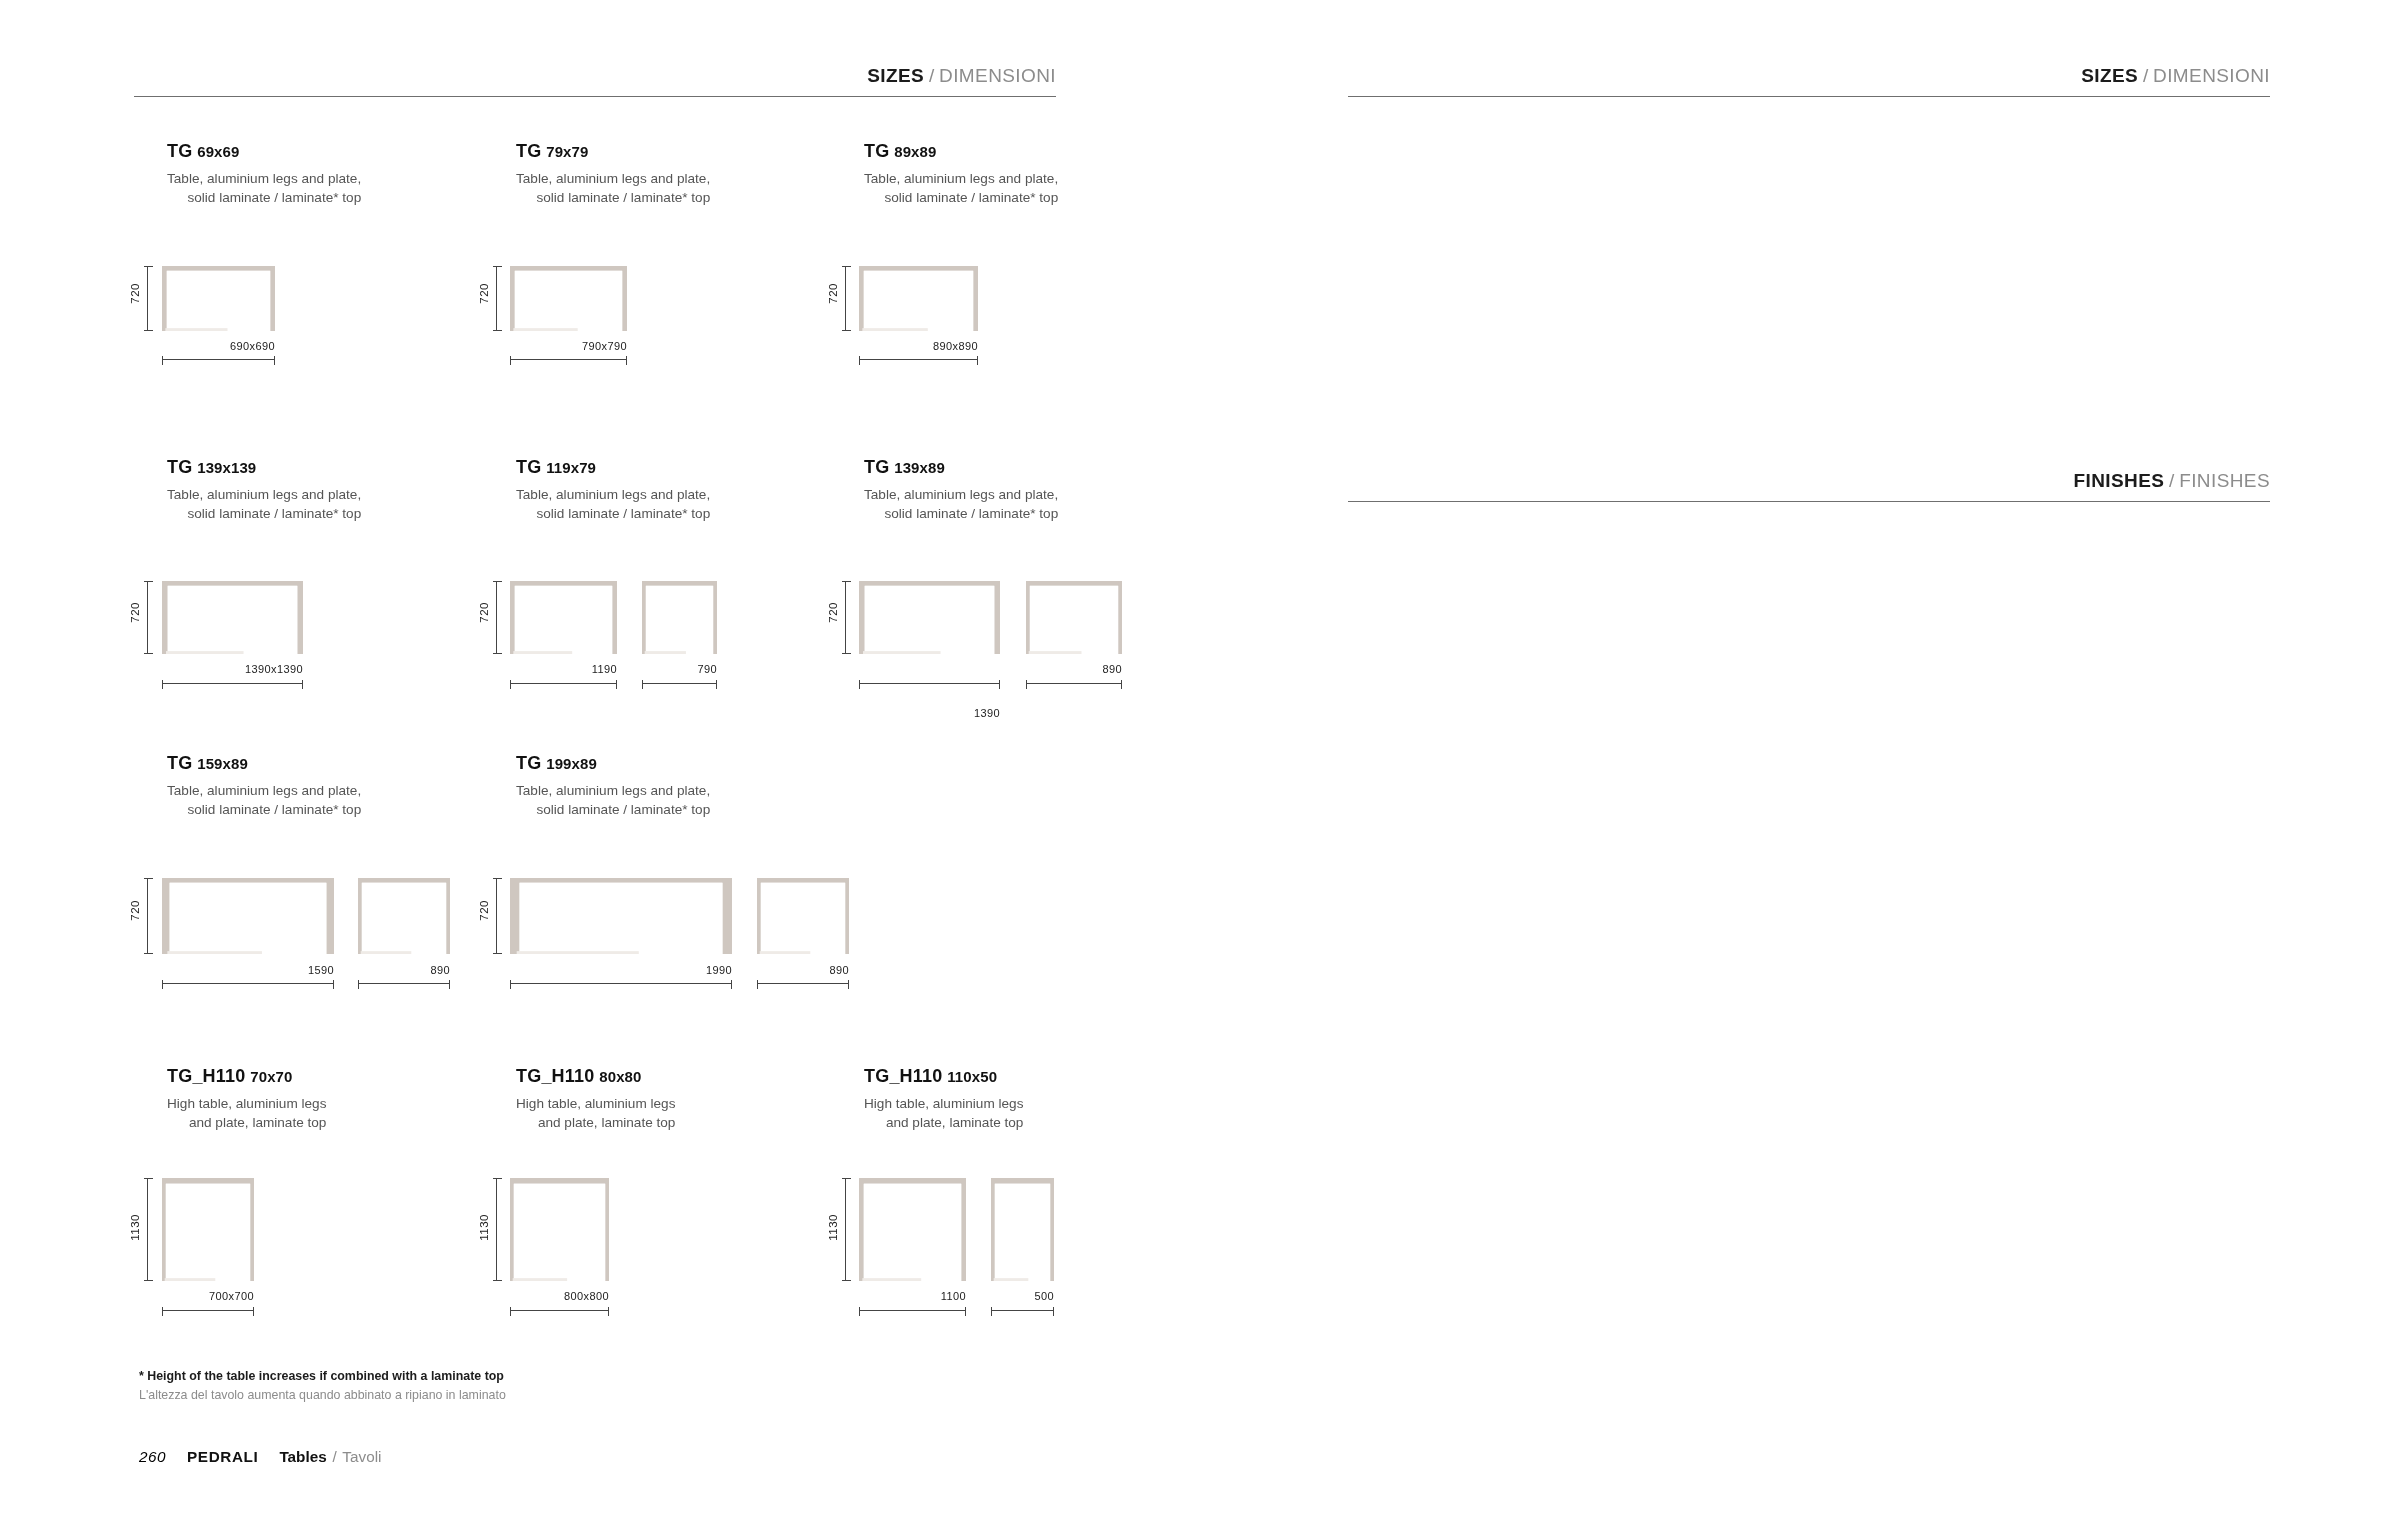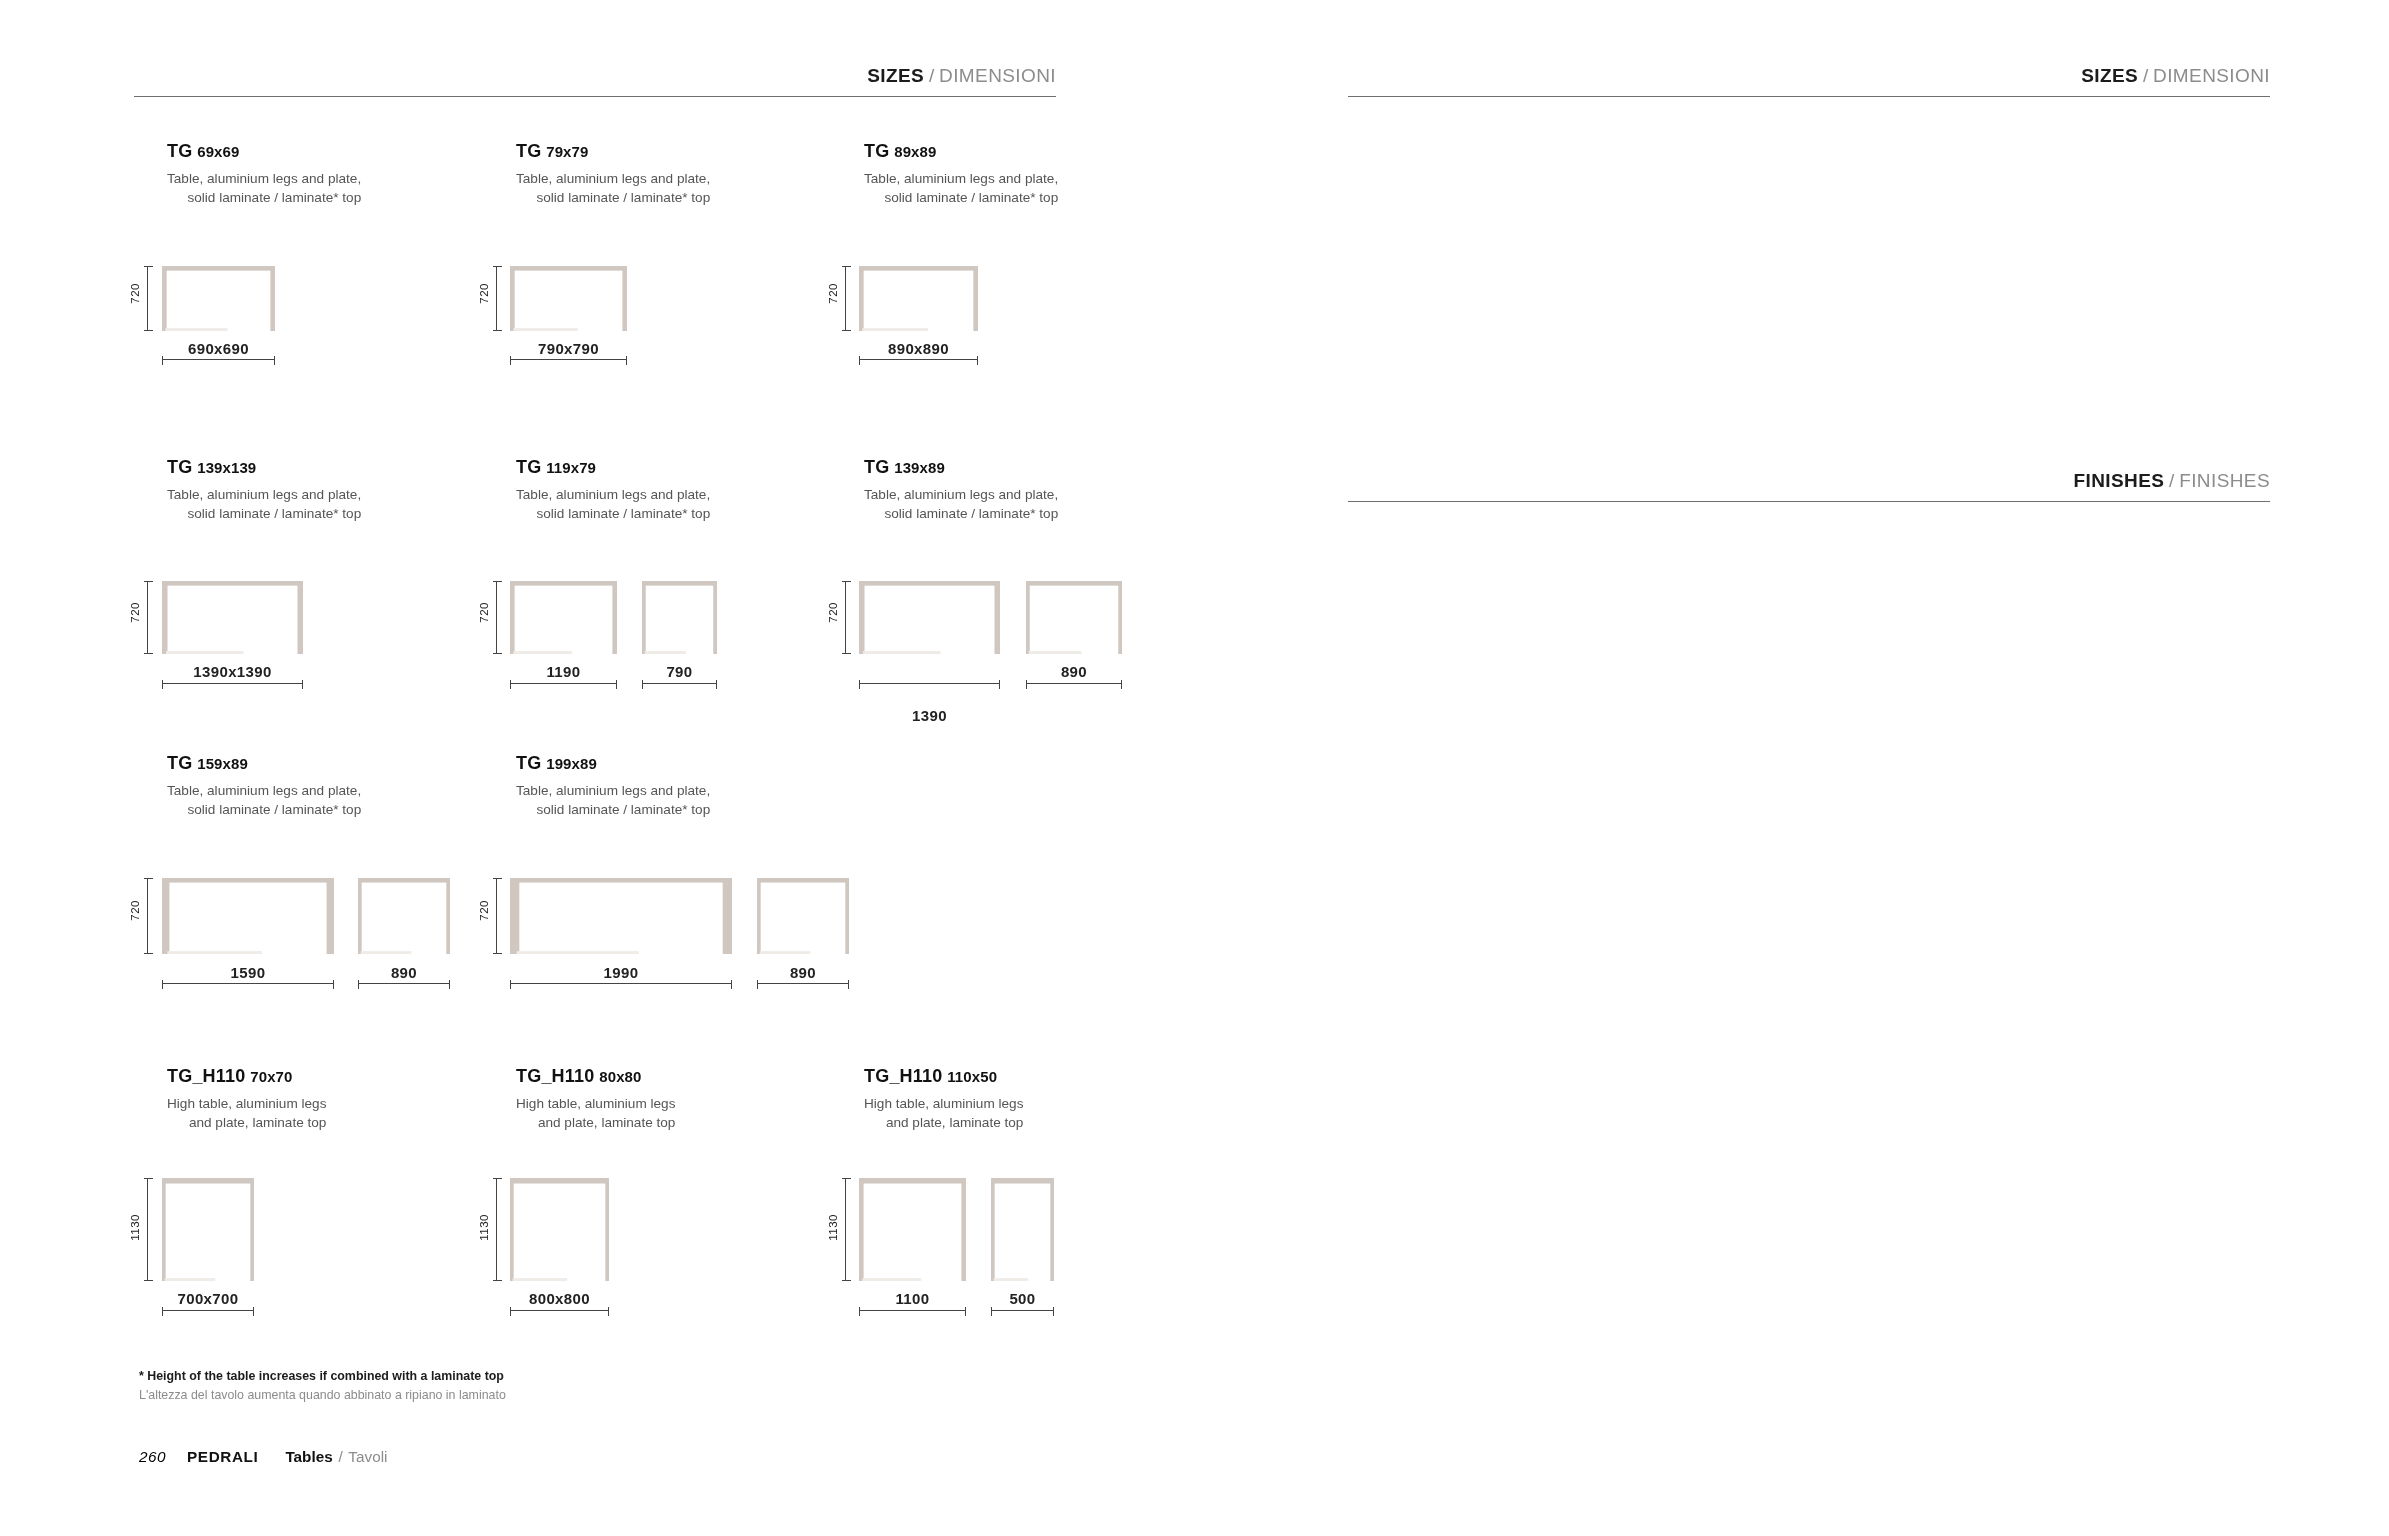--- a/index.html
+++ b/index.html
@@ -49,22 +49,22 @@
   .vbar::before { top: 0; }
   .vbar::after  { bottom: 0; }
   .hbar { position: absolute; border-top: 1.1px solid #444; }
   .hbar::before, .hbar::after {
     content: ""; position: absolute; top: -3.8px; height: 8.6px;
     border-left: 1.1px solid #444;
   }
   .hbar::before { left: 0; }
   .hbar::after  { right: 0; }
   .hlabel {
-    position: absolute; font-size: 15px; color: #222;
-    text-align: center; letter-spacing: 0.4px; white-space: nowrap; font-weight: bold;
+    position: absolute; font-size: 11px; color: #222;
+    text-align: right; letter-spacing: 0.4px; white-space: nowrap;
   }
   .tbl { position: absolute; }
   .tbl svg { display: block; width: 100%; height: 100%; }
 
   
   .page-note { position: absolute; font-size: 12.4px; line-height: 1.5; }
   .page-note .en { font-weight: bold; color: #1c1c1c; display: block; }
   .page-note .it { color: #8c8c8c; display: block; }
   .footer { position: absolute; display: flex; align-items: baseline; font-size: 15.3px; }
   .footer .num { color: #000000; letter-spacing: 0.5px; font-style: italic; }
@@ -345,21 +345,21 @@
       </div>
 
     <div class="page-note" style="left:139px; top:1367px;">
       <span class="en">* Height of the table increases if combined with a laminate top</span>
       <span class="it">L'altezza del tavolo aumenta quando abbinato a ripiano in laminato</span>
     </div>
 
     <div class="footer" style="left:139px; top:1448px;">
       <span class="num">260</span>
       <span class="brand" style="margin-left:21px;">PEDRALI</span>
-      <span class="cat" style="margin-left:27px;">Tables</span>
+      <span class="cat" style="margin-left:21px;">Tables</span>
       <span class="cat-it" style="margin-left:5.7px;">/</span>
       <span class="cat-it" style="margin-left:5.7px;">Tavoli</span>
     </div>
   </div>
 
   <div class="page page-right">
 
     <div class="sec-head" style="left:153px; top:65px; width:922px;">
       <div class="sec-head-row">
         <span class="sec-title-en">SIZES</span>

